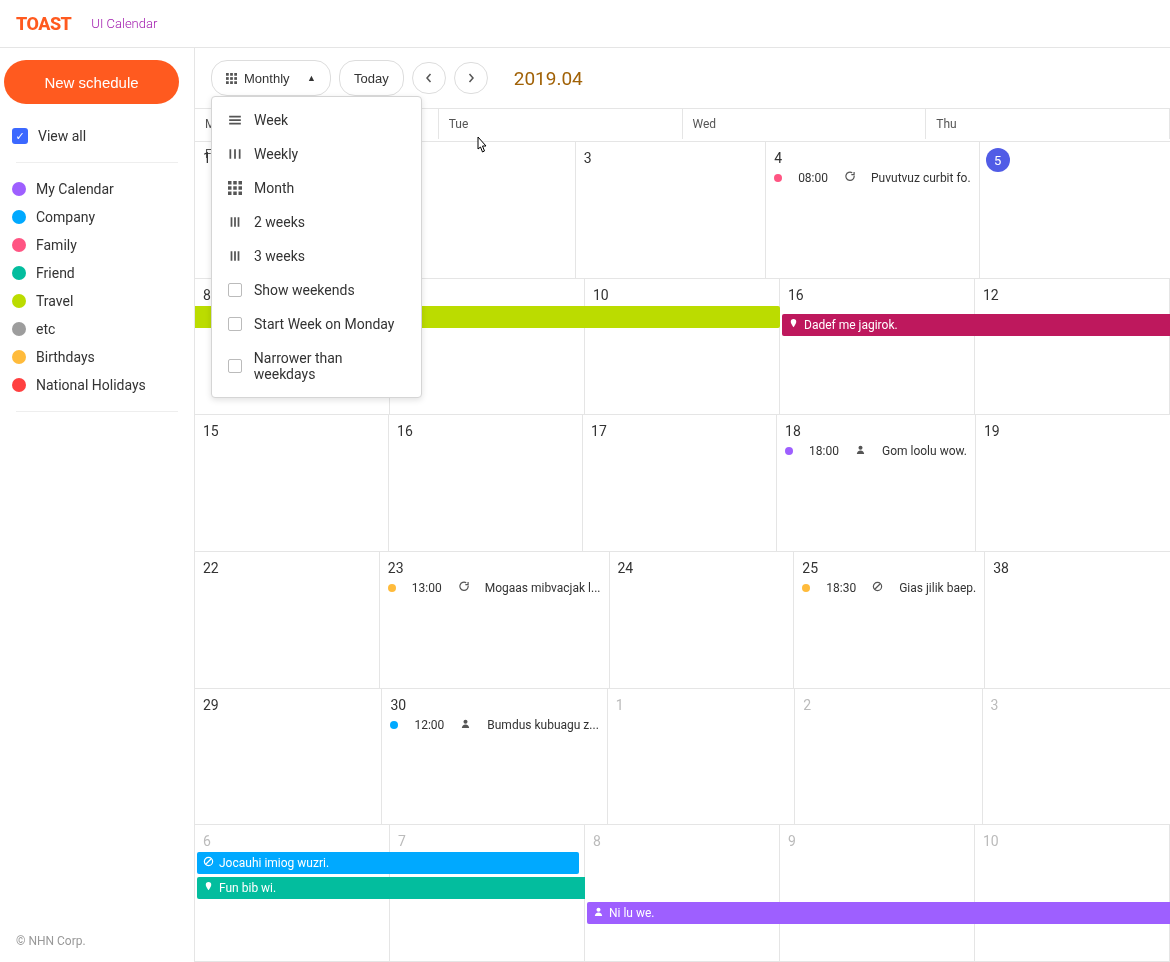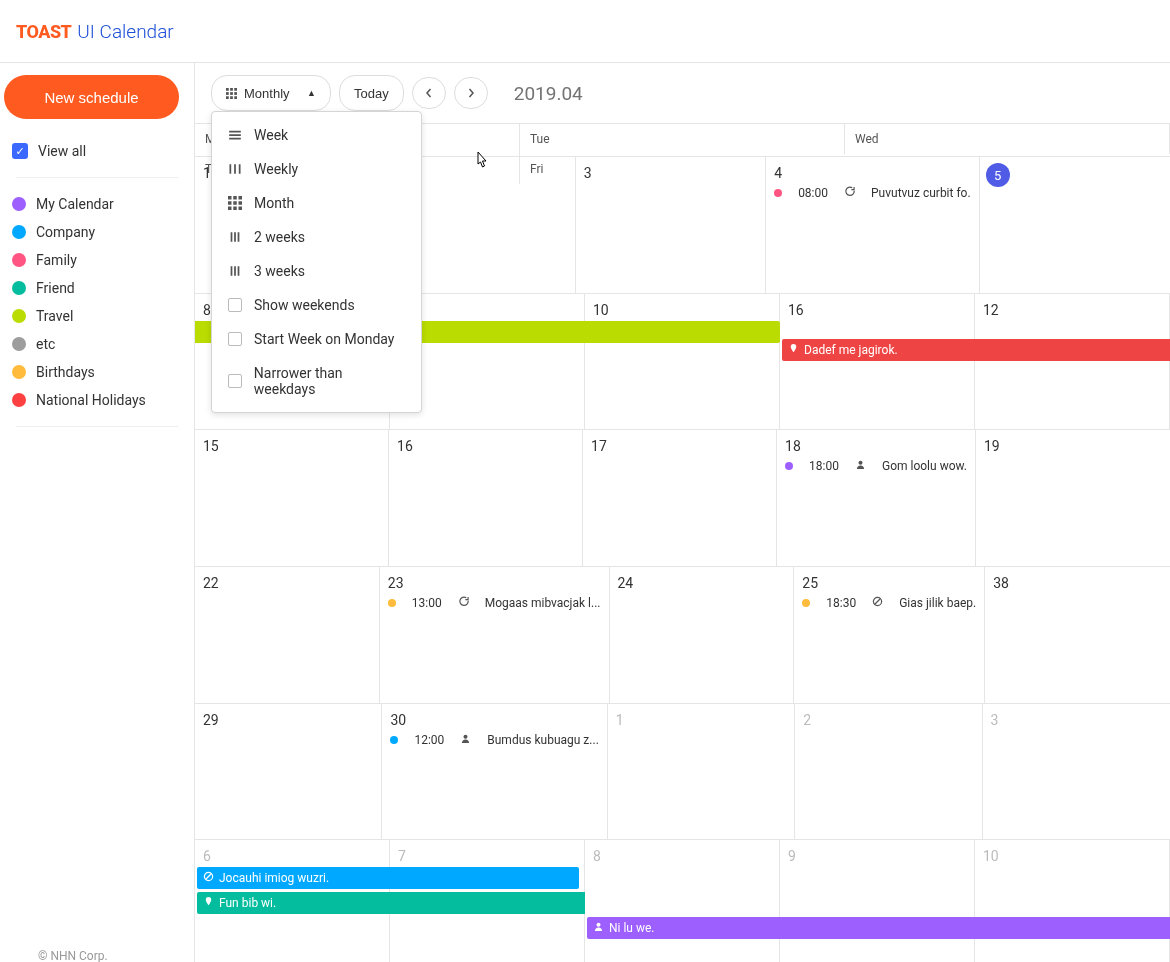--- a/index.html
+++ b/index.html
@@ -1,43 +1,43 @@
 <!DOCTYPE html>
 <html><head>
 <meta charset="utf-8">
 <style>
 * { box-sizing: border-box; margin: 0; padding: 0; }
 body { font-family: -apple-system, "Segoe UI", Roboto, "Helvetica Neue", Arial, sans-serif; background: #fff; color: #333; overflow: hidden; width: 1170px; height: 962px; }
-.header { height: 63px; border-bottom: 1px solid #e5e5e5; display: flex; align-items: center; padding: 0 16px; }
+.header { height: 48px; border-bottom: 1px solid #e5e5e5; display: flex; align-items: center; padding: 0 16px; }
 .logo { font-weight: 800; font-size: 18px; color: #ff5a1f; letter-spacing: -.5px; }
-.logo-light { font-weight: 300; margin-left: 6px; color: #1d4ed8; font-size: 19px; }
+.logo-light { font-weight: 300; margin-left: 20px; color: #a21caf; font-size: 13px; }
 .container { display: flex; height: calc(100% - 48px); }
 .sidebar { width: 195px; border-right: 1px solid #e5e5e5; padding: 12px 0 0 0; position: relative; }
 .new-btn { display: block; margin: 0 10px 16px 4px; background: #ff5a1f; color: #fff; border: none; border-radius: 24px; height: 44px; width: 175px; font-size: 15px; cursor: pointer; }
 .lnb-section { padding: 2px 12px; }
 .lnb-item { display: flex; align-items: center; gap: 10px; padding: 6px 0; font-size: 14px; color: #333; cursor: pointer; }
 .lnb-checkbox { width: 16px; height: 16px; border-radius: 3px; display: inline-flex; align-items: center; justify-content: center; }
 .lnb-checkbox.checked { background: #3b68ff; }
 .lnb-checkbox.checked::after { content: "✓"; color: #fff; font-size: 11px; }
 .lnb-sep { border: none; border-top: 1px solid #eee; margin: 10px 16px; }
 .cal-dot { width: 14px; height: 14px; border-radius: 50%; flex-shrink: 0; }
-.copyright { position: absolute; bottom: 14px; left: 38px; font-size: 12px; color: #999; }
+.copyright { position: absolute; bottom: 14px; left: 16px; font-size: 12px; color: #999; }
 .main { flex: 1; display: flex; flex-direction: column; position: relative; }
 .toolbar { height: 60px; display: flex; align-items: center; gap: 8px; padding: 0 16px; }
 .view-select { position: relative; }
 .btn { height: 32px; border: 1px solid #ddd; border-radius: 16px; background: #fff; padding: 17px 14px; font-size: 13px; color: #333; cursor: pointer; display: inline-flex; align-items: center; gap: 6px; }
 .btn.nav { width: 34px; padding: 0; justify-content: center; }
 .btn .tri { font-size: 9px; }
-.render-range { font-size: 19px; color: #737373; margin-left: 18px; }
+.render-range { font-size: 19px; color: #a16207; margin-left: 18px; }
 .dropdown { position: absolute; top: 36px; left: 0; width: 211px; background: #fff; border: 1px solid #d5d5d5; border-radius: 4px; box-shadow: 0 2px 6px rgba(0,0,0,.12); padding: 6px 0; z-index: 20; }
 .dd-item { display: flex; align-items: center; gap: 12px; padding: 9px 16px; font-size: 14px; color: #333; cursor: pointer; }
 .dd-icon { width: 14px; height: 14px; display: flex; align-items: center; justify-content: center; }
 .dd-icon svg { width: 14px; height: 14px; stroke: #555; fill: none; stroke-width: 1.5; }
 .dd-check { width: 14px; height: 14px; border: 1.5px solid #bbb; border-radius: 2px; }
-.grid-head { display: grid; grid-template-columns: repeat(3, 1fr); height: 34px; border-top: 1px solid #e5e5e5; border-bottom: 1px solid #e5e5e5; }
+.grid-head { display: grid; grid-template-columns: repeat(4, 1fr); height: 34px; border-top: 1px solid #e5e5e5; border-bottom: 1px solid #e5e5e5; }
 .grid-head div { padding: 8px 10px; font-size: 12px; color: #555; border-right: 1px solid #e5e5e5; }
 .grid-head div:last-child { border-right: none; }
 .grid-body { flex: 1; display: grid; grid-template-rows: repeat(6, 1fr); overflow: hidden; }
 .week { display: grid; grid-template-columns: repeat(5, 1fr); border-bottom: 1px solid #e5e5e5; position: relative; }
 .day { border-right: 1px solid #e5e5e5; padding: 6px 8px; position: relative; }
 .day:last-child { border-right: none; }
 .daynum { font-size: 14px; color: #333; }
 .day.other .daynum { color: #bbb; }
 .day.today .daynum { display: inline-flex; width: 24px; height: 24px; border-radius: 50%; background: #515ce6; color: #fff; align-items: center; justify-content: center; font-size: 13px; position: relative; left: -2px; }
 .ev-line { display: flex; align-items: center; gap: 16px; font-size: 12px; color: #333; margin-top: 4px; white-space: nowrap; overflow: hidden; text-overflow: ellipsis; }
@@ -228,21 +228,21 @@
         </div>
         <div class="week">
           <div class="day"><span class="daynum">8</span></div>
           <div class="day"><span class="daynum">9</span></div>
           <div class="day"><span class="daynum">10</span></div>
           <div class="day"><span class="daynum">16</span></div>
           <div class="day"><span class="daynum">12</span></div>
           <div class="ev-bar" style="left: calc(0% + 0px); right: calc(40% + 0px); top: 27px; background: rgb(187, 220, 0); border-bottom-left-radius: 0px; border-top-left-radius: 0px;">
             <span></span>
           </div>
-          <div class="ev-bar" style="left: calc(60% + 2px); right: calc(0% + 0px); top: 45px; background: #ef4444; border-bottom-right-radius: 0px; border-top-right-radius: 0px;">
+          <div class="ev-bar" style="left: calc(60% + 2px); right: calc(0% + 0px); top: 35px; background: #be185d; border-bottom-right-radius: 0px; border-top-right-radius: 0px;">
             <span><svg class="ev-ic" viewBox="0 0 12 12">
                 <path d="M6 1a3 3 0 0 1 3 3c0 2-3 6-3 6s-3-4-3-6a3 3 0 0 1 3-3z" fill="#fff"></path>
               </svg></span>
             <span>Dadef me jagirok.</span>
           </div>
         </div>
         <div class="week">
           <div class="day"><span class="daynum">15</span></div>
           <div class="day"><span class="daynum">16</span></div>
           <div class="day"><span class="daynum">17</span></div>

